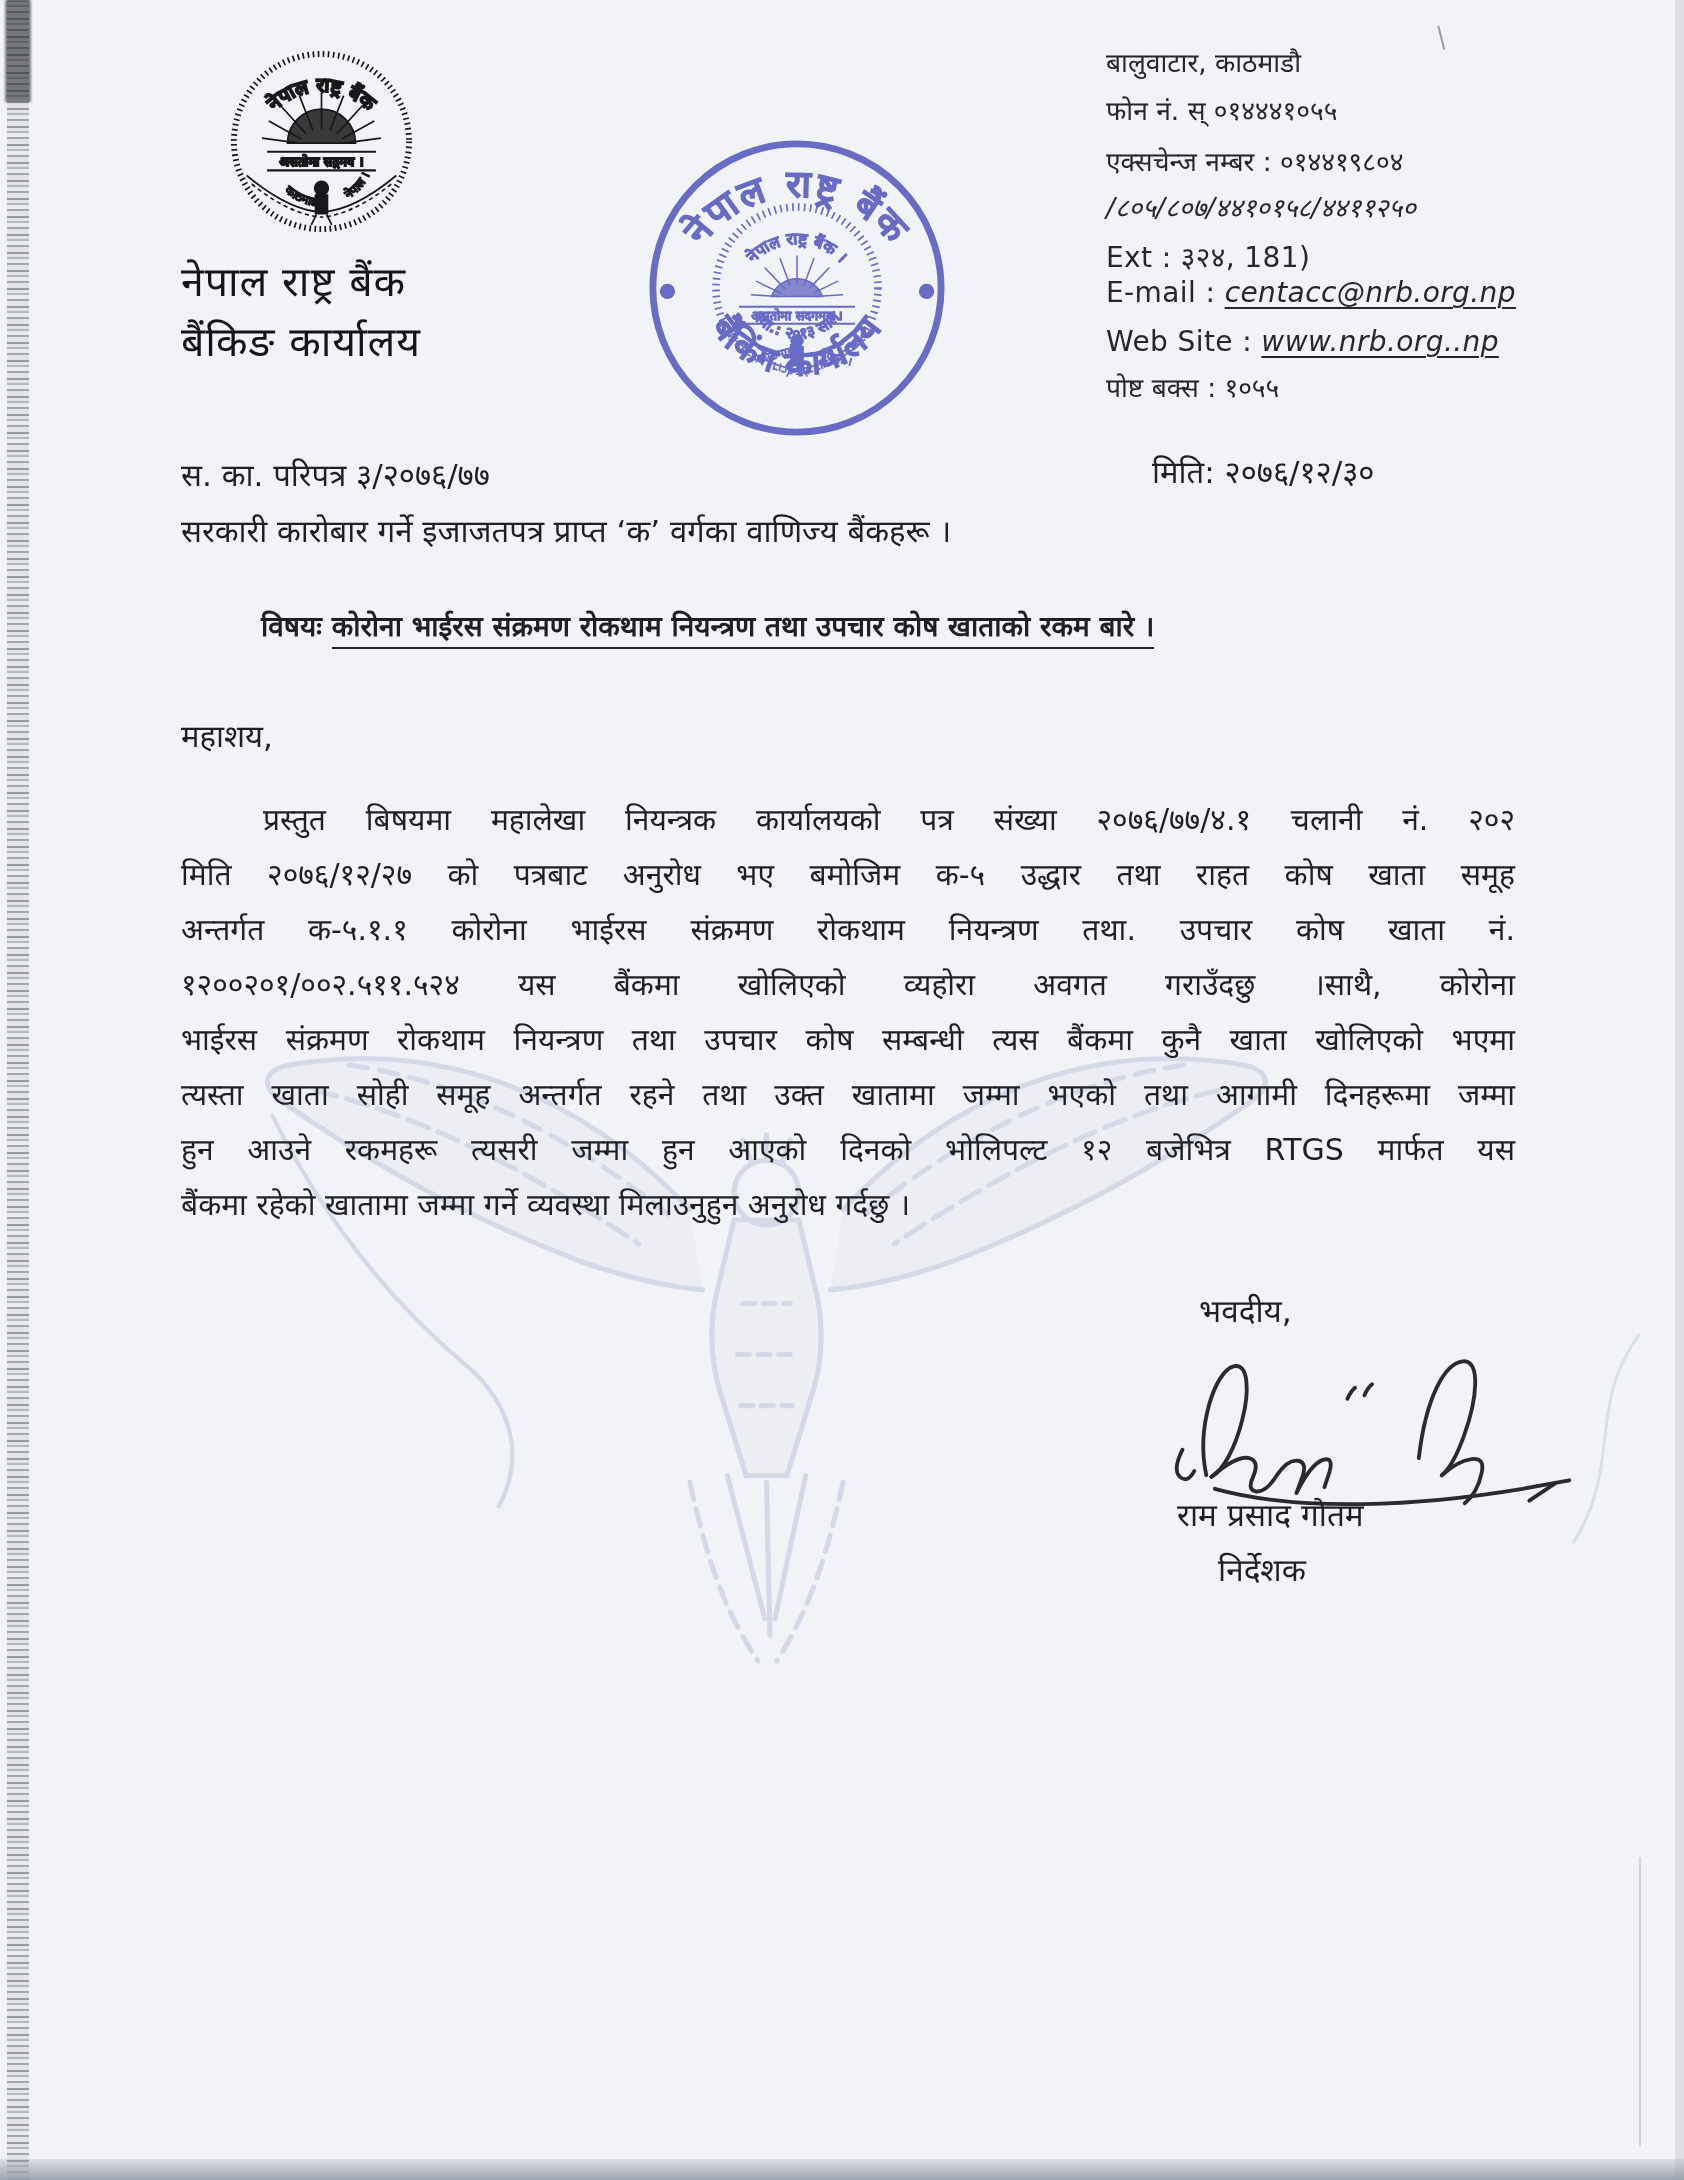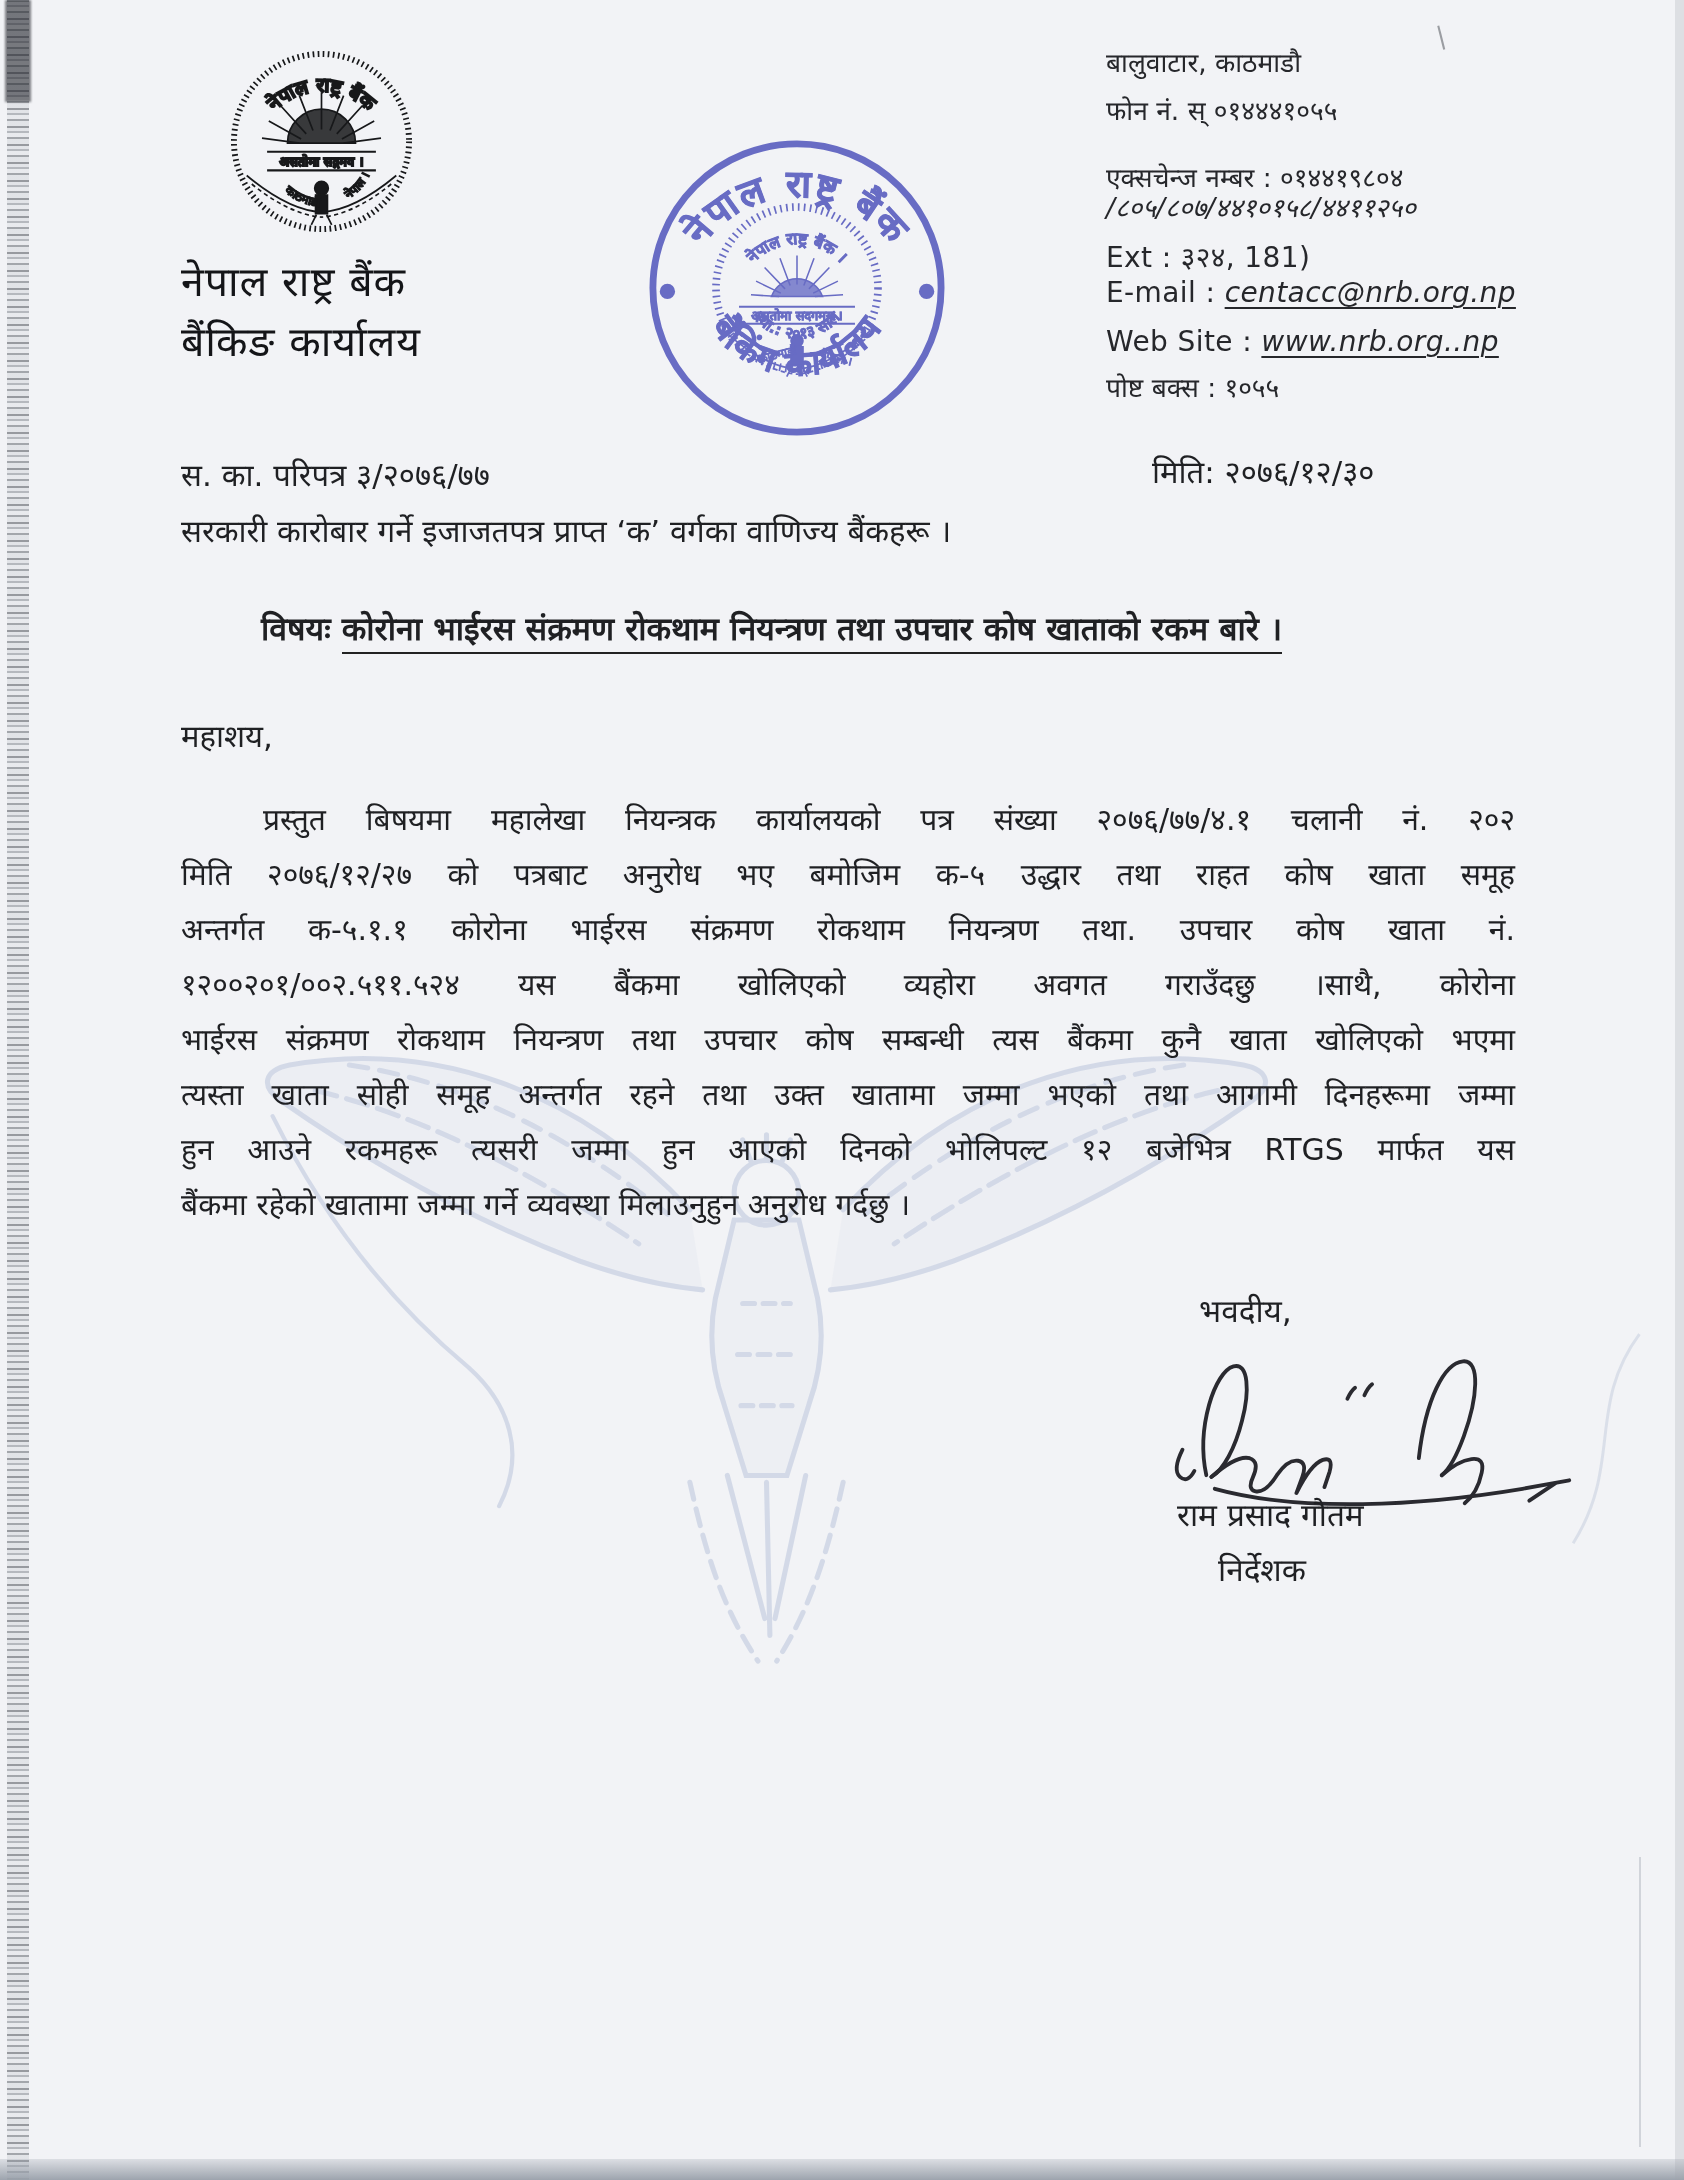--- a/index.html
+++ b/index.html
@@ -32,21 +32,21 @@
   
   .org-line{ left:181px; font-size:41px; letter-spacing:0.9px; color:#141518; white-space:nowrap;}
   .contact{ left:1106px; top:44px; width:477px; }
   .contact .row{ position:absolute; left:0; white-space:nowrap; color:#26272b; }
   .c-dev{ font-size:26.4px; }
   .c-lat{ font-size:28px; letter-spacing:0.4px;}
   .u{ text-decoration:underline; text-decoration-thickness:1.7px; text-underline-offset:5.1px;font-style:italic; }
 
   
   .refline{ font-size:31px; white-space:nowrap; }
-  .subject{ left:261px; top:606px; font-size:32px; font-weight:bold; white-space:nowrap;}
+  .subject{ left:261px; top:606px; font-size:28px; font-weight:bold; white-space:nowrap;}
   .subject .sub-text{ border-bottom:2.6px solid #222; padding-bottom:4.3px; }
 
   
   .body-block{ left:181px; top:792px; width:1334px; }
   .bline{ font-size:30px; line-height:55px; text-align:justify; text-align-last:justify; white-space:normal; }
   .bline.first{ text-indent:82px; }
   .bline.last{ text-align-last:left; }
 
   .closing{ font-size:31.5px; white-space:nowrap; }
 
@@ -167,21 +167,21 @@
       <path id="sInBot" d="M128,206 A66,66 0 0 0 252,206" stroke="none"></path>
       <text font-size="18" font-weight="bold">
         <textPath href="#sInBot" startOffset="50%" text-anchor="middle">स्था.: २०१३ साल</textPath>
       </text>
     </g>
   </svg>
 
   <div class="abs contact" style="height:375px;">
     <div class="row c-dev" style="top:0;">बालुवाटार, काठमाडौ</div>
     <div class="row c-dev" style="top:48px;">फोन नं. स् ०१४४४१०५५</div>
-    <div class="row c-dev" style="top:115px;">एक्सचेन्ज नम्बर : ०१४४१९८०४</div>
+    <div class="row c-dev" style="top:99px;">एक्सचेन्ज नम्बर : ०१४४१९८०४</div>
     <div class="row c-dev" style="top:145px; font-style:italic;">/८०५/८०७/४४१०१५८/४४११२५०</div>
     <div class="row c-lat" style="top:193px;">Ext : ३२४, 181)</div>
     <div class="row c-lat" style="top:232px;">
       <span>E-mail :</span>
       <span class="u">centacc@nrb.org.np</span>
     </div>
     <div class="row c-lat" style="top:281px;">
       <span>Web Site :</span>
       <span class="u">www.nrb.org..np</span>
     </div>

